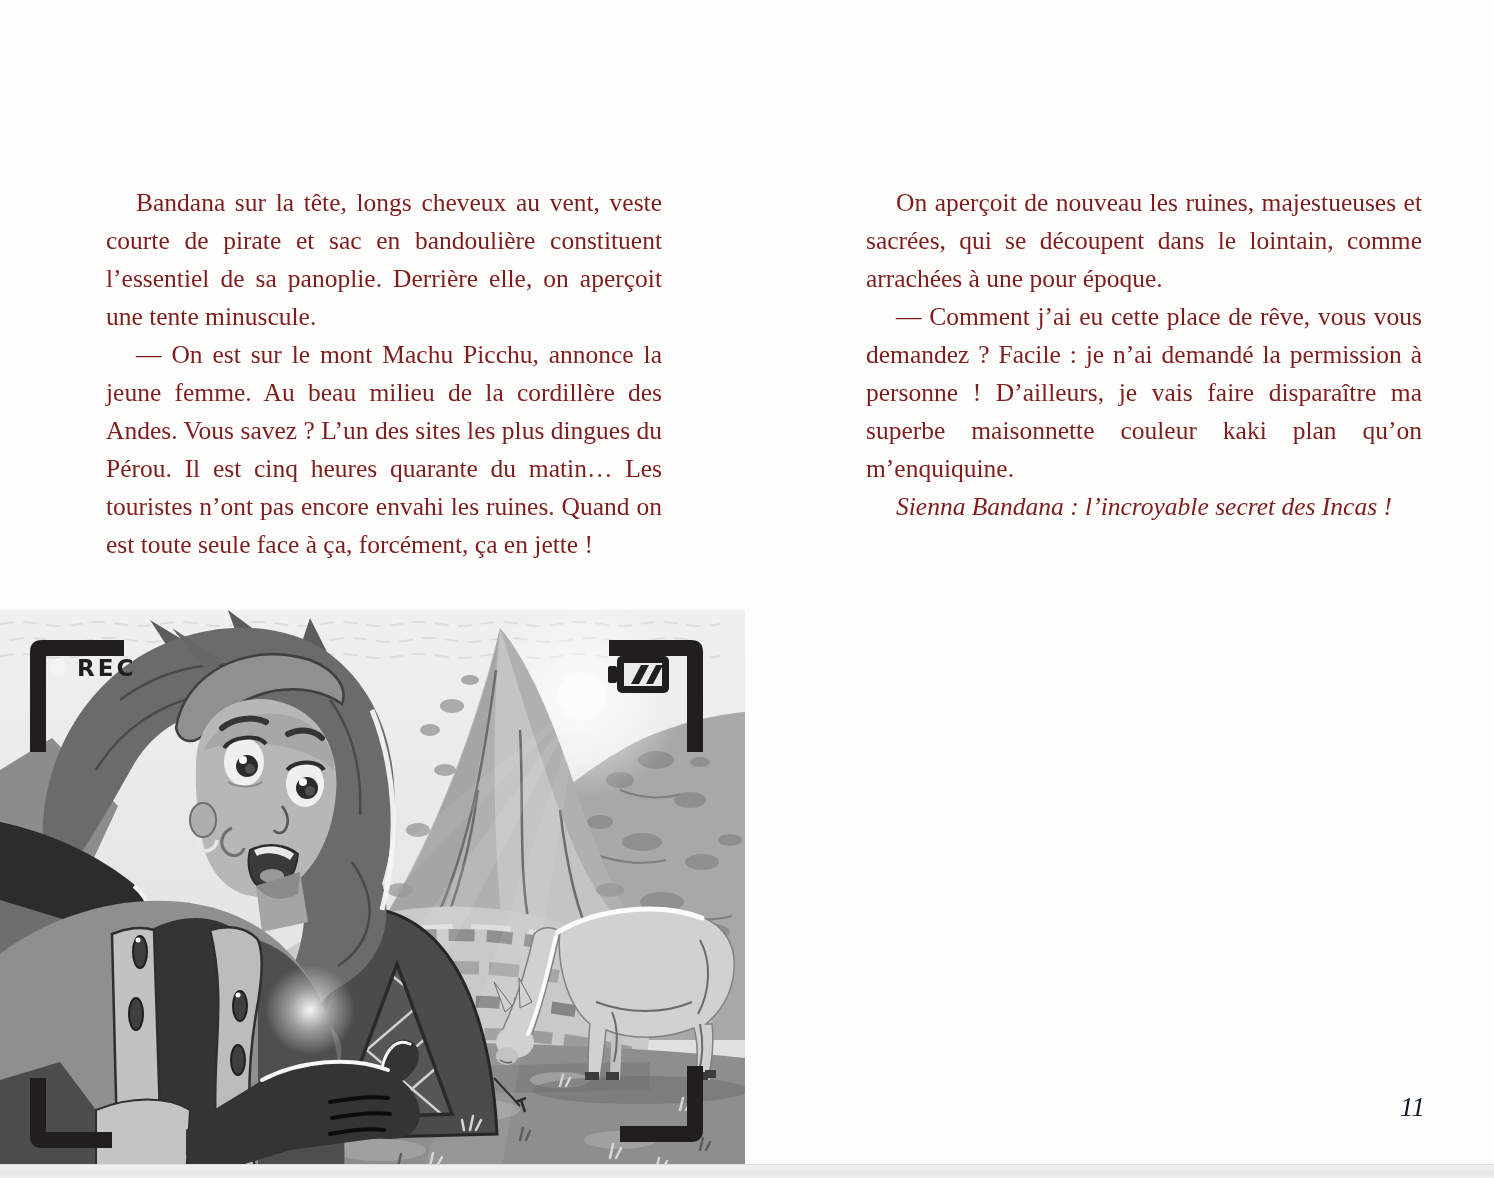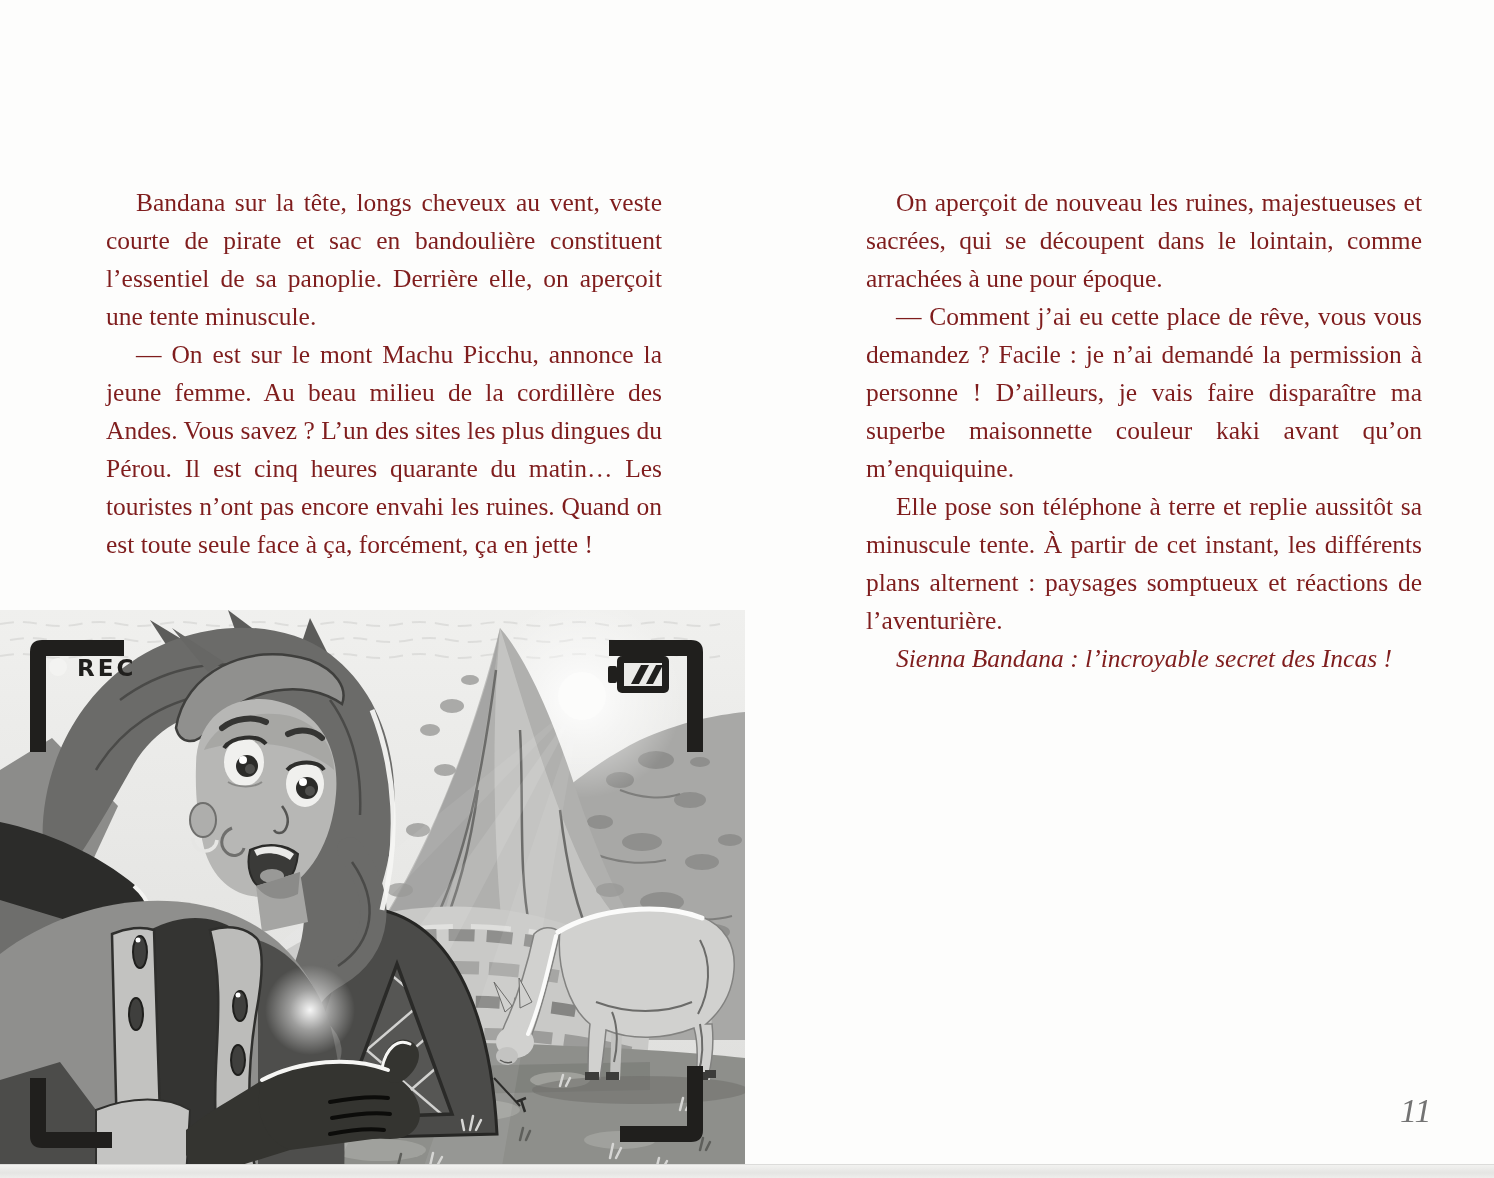--- a/index.html
+++ b/index.html
@@ -11,21 +11,21 @@
   .text-block{
     position:absolute;width:556px;font-size:25.5px;line-height:38px;
     text-align:justify;color:#7f1d1d;
   }
   .text-block p{margin:0;text-indent:30px;}
   #left-text{left:106px;top:184px;}
   #right-text{left:866px;top:184px;}
   .italic{font-style:italic;}
   .page-number{
     position:absolute;left:1400px;top:1092px;
-    font-style:italic;font-size:34px;color:#737373;
+    font-style:italic;font-size:27px;color:#0f172a;
   }
   .illustration{position:absolute;left:0;top:610px;width:745px;height:568px;}
   .page-edge{
     position:absolute;left:0;top:1164px;width:1494px;height:14px;
     background:linear-gradient(180deg,#f2f2f0 0%,#e5e5e3 55%,#efefed 100%);
     border-top:1px solid #dcdcda;
   }
 </style>
 </head>
 <body>
@@ -311,22 +311,21 @@
           <rect x="624" y="53" width="38" height="23" fill="#ebebe9"></rect>
           <path d="M631 74 L641 55 L649 55 L639 74 Z"></path>
           <path d="M646 74 L656 55 L663 55 L653 74 Z"></path>
         </g>
       </g>
     </svg>
   </div>
 
   <div class="text-block" id="right-text">
     <p>On aperçoit de nouveau les ruines, majestueuses et sacrées, qui se découpent dans le lointain, comme arrachées à une pour époque.</p>
-    <p>— Comment j’ai eu cette place de rêve, vous vous demandez ? Facile : je n’ai demandé la permission à personne ! D’ailleurs, je vais faire disparaître ma superbe maisonnette couleur kaki avant qu’on m’enquiquine.</p>
-    <p>Elle pose son téléphone à terre et replie aussitôt sa minuscule tente. À partir de cet instant, les différents plans alternent : paysages somptueux et réactions de l’aventurière.</p>
+    <p>— Comment j’ai eu cette place de rêve, vous vous demandez ? Facile : je n’ai demandé la permission à personne ! D’ailleurs, je vais faire disparaître ma superbe maisonnette couleur kaki plan qu’on m’enquiquine.</p>
     <p class="italic">Sienna Bandana : l’incroyable secret des Incas !</p>
   </div>
 
   <div class="page-number">11</div>
 
   <div class="page-edge"></div>
 
 </div>
 
 </body></html>

